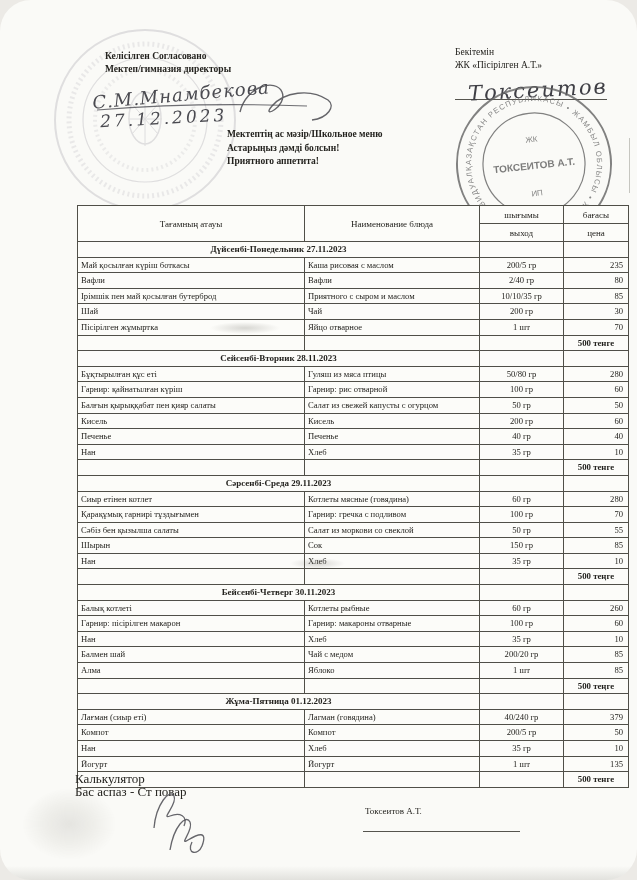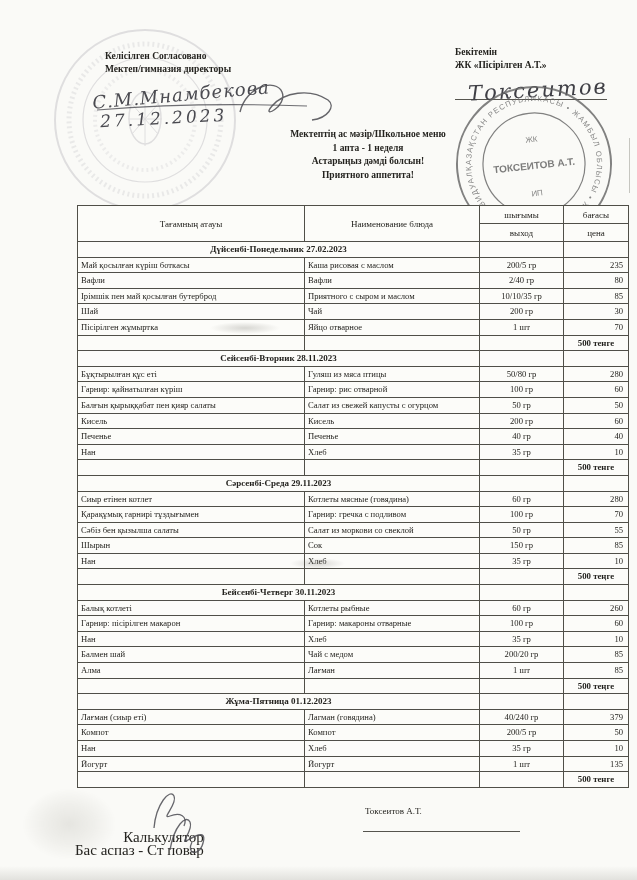--- a/index.html
+++ b/index.html
@@ -1,49 +1,49 @@
 <!DOCTYPE html>
 <html><head>
 <meta charset="utf-8">
 <style>
   html,body { margin:0; padding:0; }
   body { width:637px; height:880px; background:#eceae6; }
   .page {
     position:relative; width:637px; height:880px;
     background:#fafaf7; overflow:hidden;
-    font-family:"Liberation Serif", serif; color:#24231f;
+    font-family:"Liberation Serif", serif; color:#24231f;border-radius:31px;
   }
   .page::after {
     content:""; position:absolute; left:0; right:0; bottom:0; height:14px;
     background:linear-gradient(to bottom, rgba(0,0,0,0), rgba(140,138,130,.22));
     pointer-events:none;
   }
   
   .approval-left { position:absolute; left:105px; top:50px; font-weight:bold; font-size:9.5px; line-height:13px; }
-  .approval-right { position:absolute; left:455px; top:46px; font-weight:bold; font-size:9.5px; line-height:13px; }
+  .approval-right { position:absolute; left:455px; top:46px; font-weight:normal; font-size:9.5px; line-height:13px; }
   .hand { font-family:"DejaVu Serif", serif; font-style:italic; color:#4a4a50; }
   .sig-name { position:absolute; left:92px; top:84px; font-size:18px; letter-spacing:1px; transform:rotate(-5deg); white-space:nowrap; }
   .sig-date { position:absolute; left:100px; top:108px; font-size:17px; letter-spacing:3px; transform:rotate(-3deg); }
   .sig-right { position:absolute; left:468px; top:78px; font-size:21px; letter-spacing:2px; transform:rotate(-3deg); color:#3f3f45; }
   .sig-line-right { position:absolute; left:455px; top:99px; width:152px; border-bottom:1.5px solid #55544e; }
   
-  .menu-title { position:absolute; left:218px; top:128px; width:300px; text-align:center;
+  .menu-title { position:absolute; left:227px; top:128px; width:300px; 
                 font-weight:bold; font-size:9.5px; line-height:13.5px; }
   
   table.menu { border-collapse:collapse; table-layout:fixed; width:551px; position:absolute; left:77px; top:205px; background:#fcfcf9; }
   .menu th, .menu td { border:1px solid #504f48; overflow:hidden; white-space:nowrap; }
   .menu thead th { font-size:9px; font-weight:normal; height:17px; text-align:center; padding:0 2px; }
   .menu td { font-size:8.6px; height:14.6px; line-height:14.6px; padding:0 3px; }
   .menu .day-title { font-weight:bold; text-align:center; font-size:9px; }
   .menu .c-kk, .menu .c-ru { text-align:left; }
   .menu .c-qty { text-align:center; }
   .menu .c-price { text-align:right; padding-right:5px; }
   .menu .t-total { font-weight:bold; text-align:center; font-size:8.8px; }
   
-  .footer-left { position:absolute; left:75px; top:831px; font-size:15px; line-height:13px;text-align:right; }
+  .footer-left { position:absolute; left:75px; top:772px; font-size:13px; line-height:13px; }
   .footer-right-name { position:absolute; left:365px; top:806px; font-size:9px; }
   .footer-right-line { position:absolute; left:363px; top:831px; width:157px; border-bottom:1px solid #55544e; }
   
   .seal-left { position:absolute; left:48px; top:18px; opacity:.24; }
   .stamp-right { position:absolute; left:450px; top:80px; opacity:.8; font-family:"Liberation Sans", sans-serif; }
   .seal-bottom { position:absolute; left:22px; top:788px; width:105px; height:80px; opacity:.16;
     background: radial-gradient(closest-side at 45% 45%, #7d7a6d 0%, rgba(125,122,109,.5) 55%, transparent 100%);
     filter:blur(1px); border-radius:50%;
   }
   .smudge { position:absolute; background:radial-gradient(closest-side, rgba(120,118,110,.28), transparent); }
@@ -96,21 +96,20 @@
         <textPath href="#ringPath">ҚАЗАҚСТАН РЕСПУБЛИКАСЫ • ЖАМБЫЛ ОБЛЫСЫ • ЖЕКЕ КӘСІПКЕР • ИНДИВИДУАЛЬНЫЙ ПРЕДПРИНИМАТЕЛЬ</textPath>
       </text>
       <text x="84" y="62" text-anchor="middle" font-size="8" fill="#666">ЖК</text>
       <text x="84" y="89" text-anchor="middle" font-size="10" font-weight="bold" fill="#5d5d5d">ТОКСЕИТОВ А.Т.</text>
       <text x="84" y="116" text-anchor="middle" font-size="8" fill="#666">ИП</text>
     </g>
   </svg>
 
   <div class="menu-title">
     <div>Мектептің ас мәзір/Школьное меню</div>
-    <div>1 апта - 1 неделя</div>
     <div>Астарыңыз дәмді болсын!</div>
     <div>Приятного аппетита!</div>
   </div>
 
   <table class="menu">
     <colgroup>
       <col style="width:227px">
         <col style="width:175px">
         <col style="width:84px">
         <col style="width:65px">
@@ -122,21 +121,21 @@
         <th>шығымы</th>
         <th>бағасы</th>
       </tr>
       <tr>
         <th>выход</th>
         <th>цена</th>
       </tr>
     </thead>
     <tbody>
         <tr class="day-row">
-          <td class="day-title" colspan="2">Дүйсенбі-Понедельник 27.02.2023</td>
+          <td class="day-title" colspan="2">Дүйсенбі-Понедельник 27.11.2023</td>
           <td class="day-empty"></td>
           <td class="day-empty"></td>
         </tr>
         <tr class="item-row">
           <td class="c-kk">Май қосылған күріш боткасы</td>
           <td class="c-ru">Каша рисовая с маслом</td>
           <td class="c-qty">200/5 гр</td>
           <td class="c-price">235</td>
         </tr>
         <tr class="item-row">
@@ -281,21 +280,21 @@
           <td class="c-price">10</td>
         </tr>
         <tr class="item-row">
           <td class="c-kk">Балмен шай</td>
           <td class="c-ru">Чай с медом</td>
           <td class="c-qty">200/20 гр</td>
           <td class="c-price">85</td>
         </tr>
         <tr class="item-row">
           <td class="c-kk">Алма</td>
-          <td class="c-ru">Лағман</td>
+          <td class="c-ru">Яблоко</td>
           <td class="c-qty">1 шт</td>
           <td class="c-price">85</td>
         </tr>
         <tr class="total-row">
           <td class="t-empty"></td>
           <td class="t-empty"></td>
           <td class="t-empty"></td>
           <td class="t-total">500 теңге</td>
         </tr>
         <tr class="day-row">

